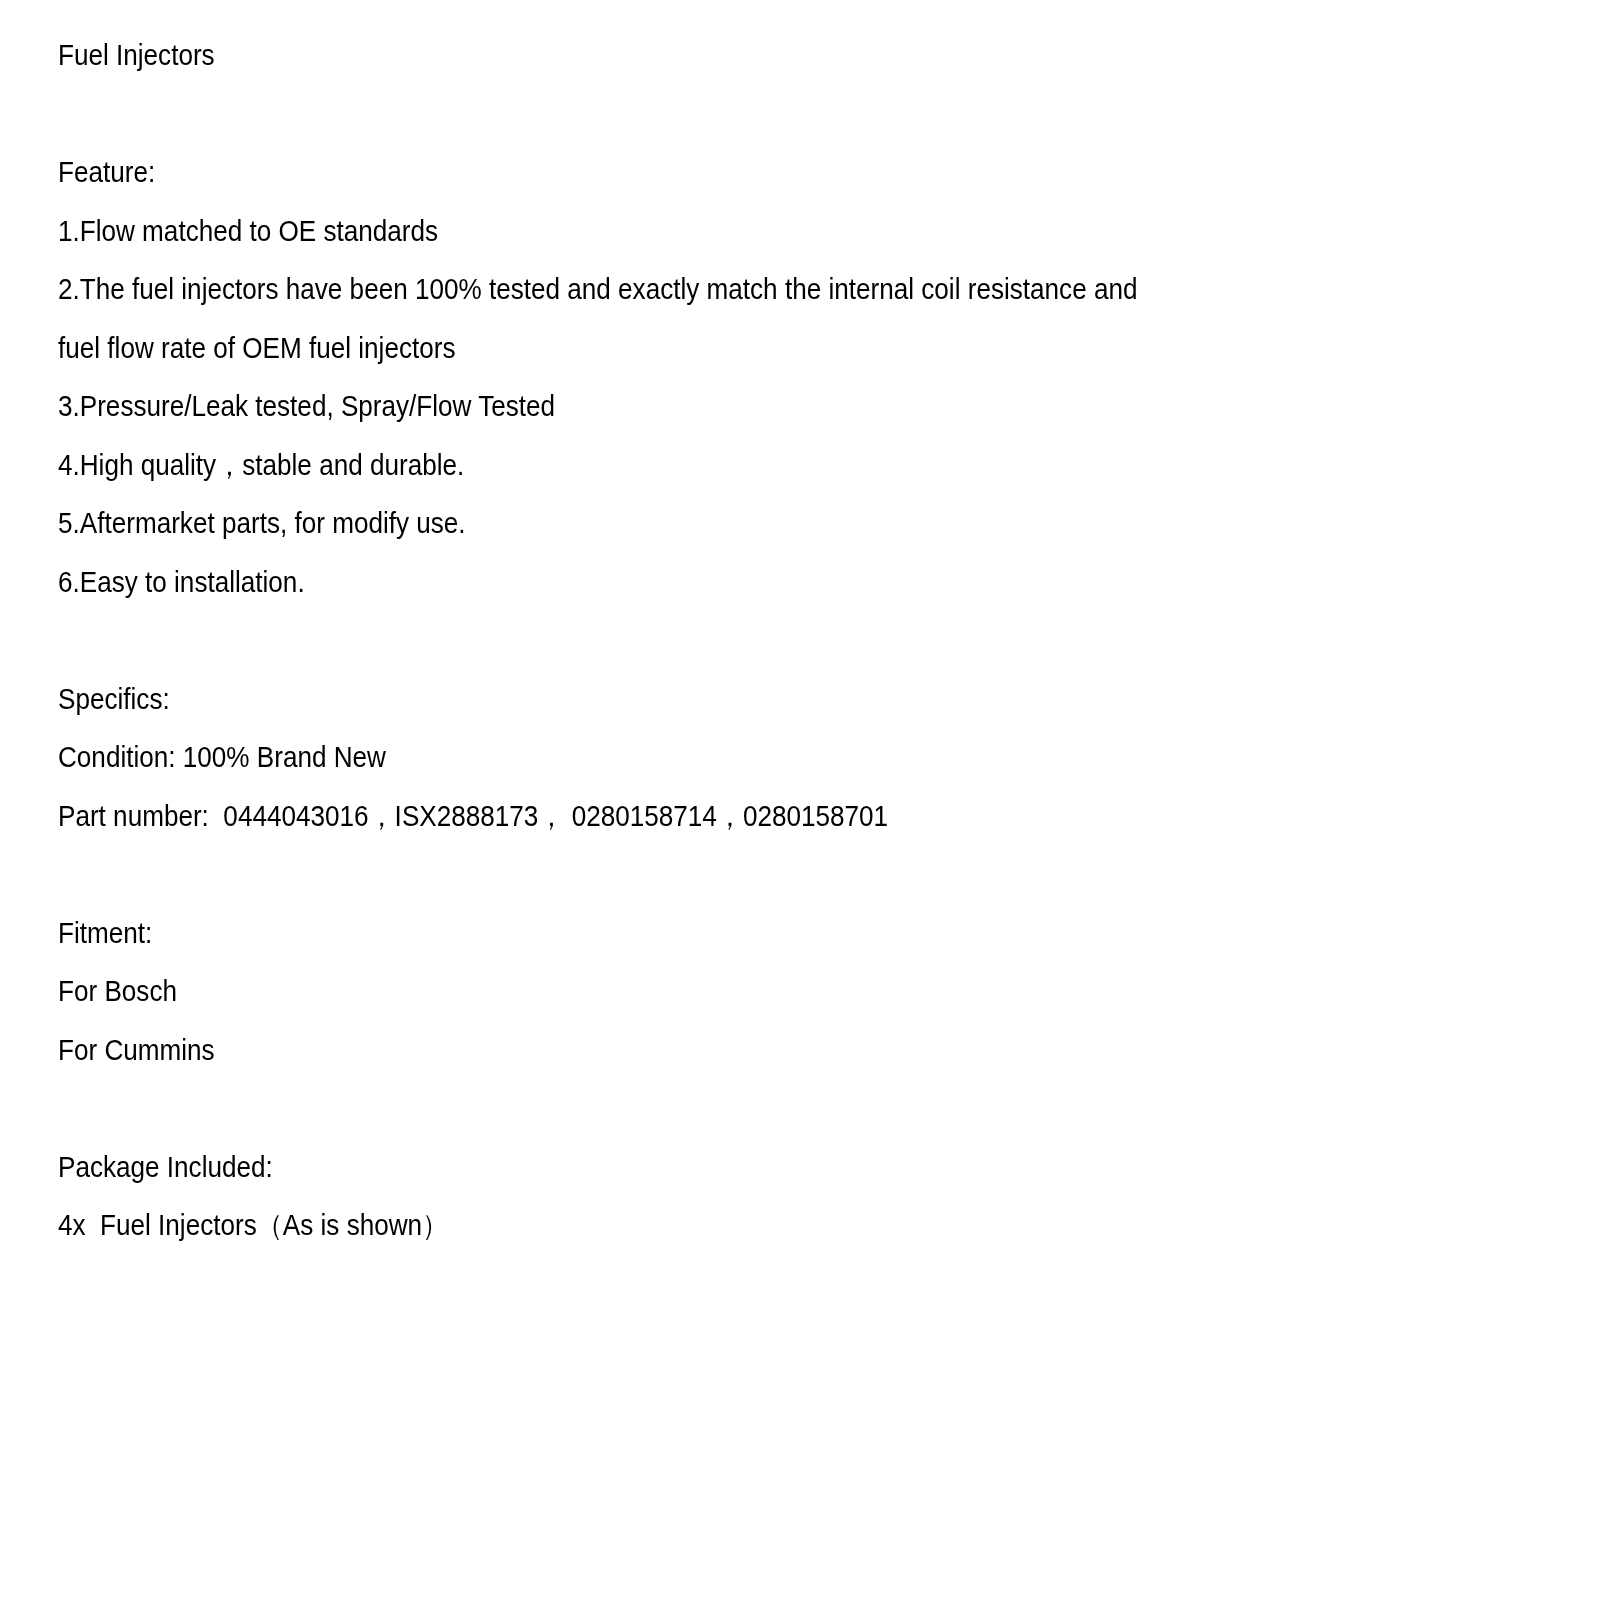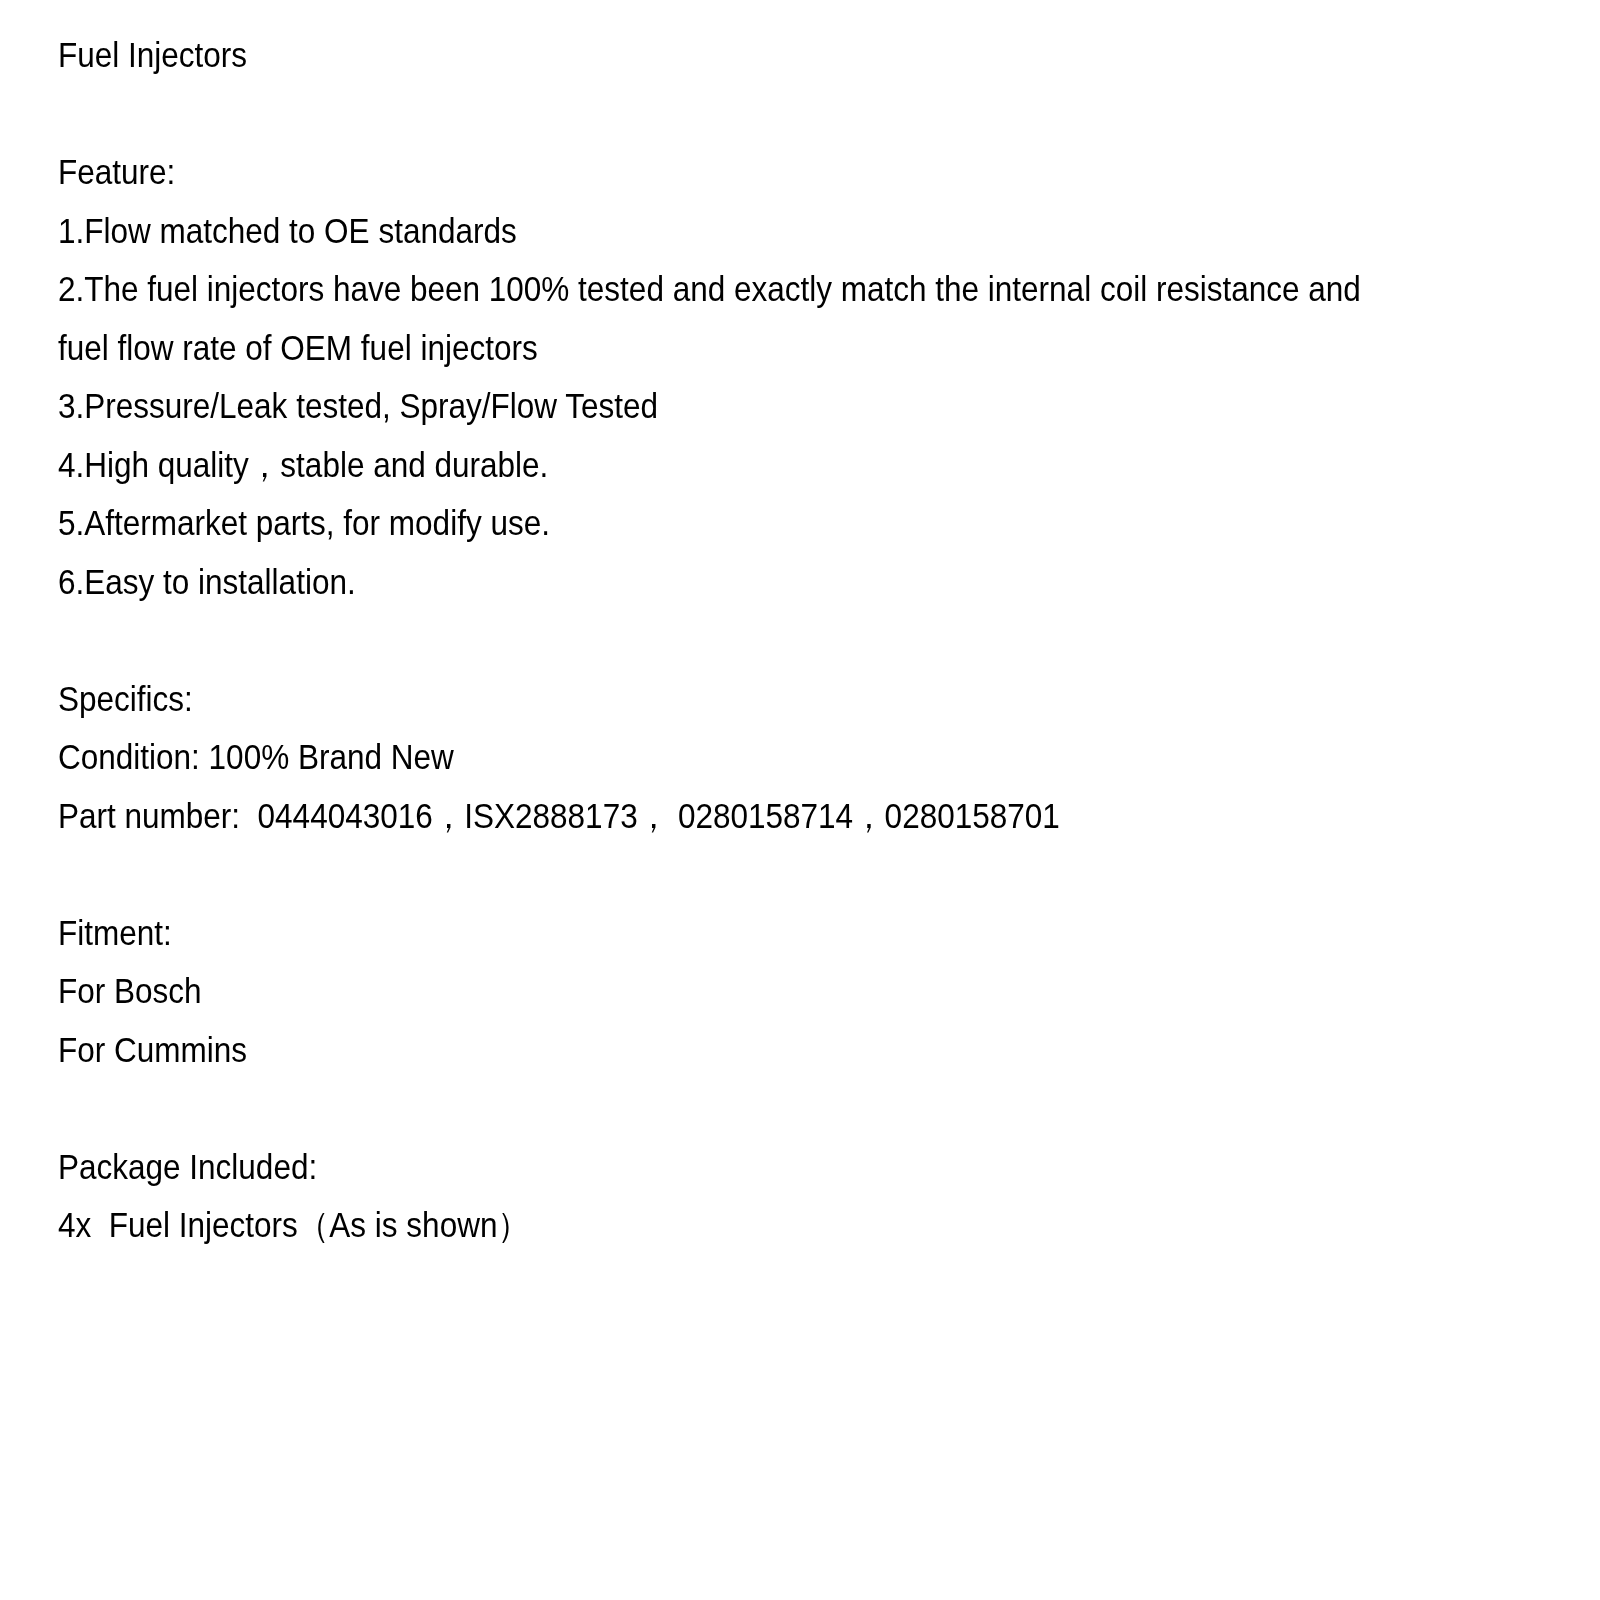--- a/index.html
+++ b/index.html
@@ -9,21 +9,21 @@
     height: 1600px;
     background: #ffffff;
     overflow: hidden;
   }
   .doc {
     position: absolute;
     left: 58px;
     top: 26px;
     width: 1500px;
     font-family: "Liberation Sans", "DejaVu Sans", sans-serif;
-    font-size: 35px;
+    font-size: 29px;
     font-weight: 400;
     color: #000000;
   }
   .line {
     height: 58.5px;
     line-height: 58.5px;
     white-space: pre;
     transform: scaleX(0.9);
     transform-origin: 0 50%;
   }

